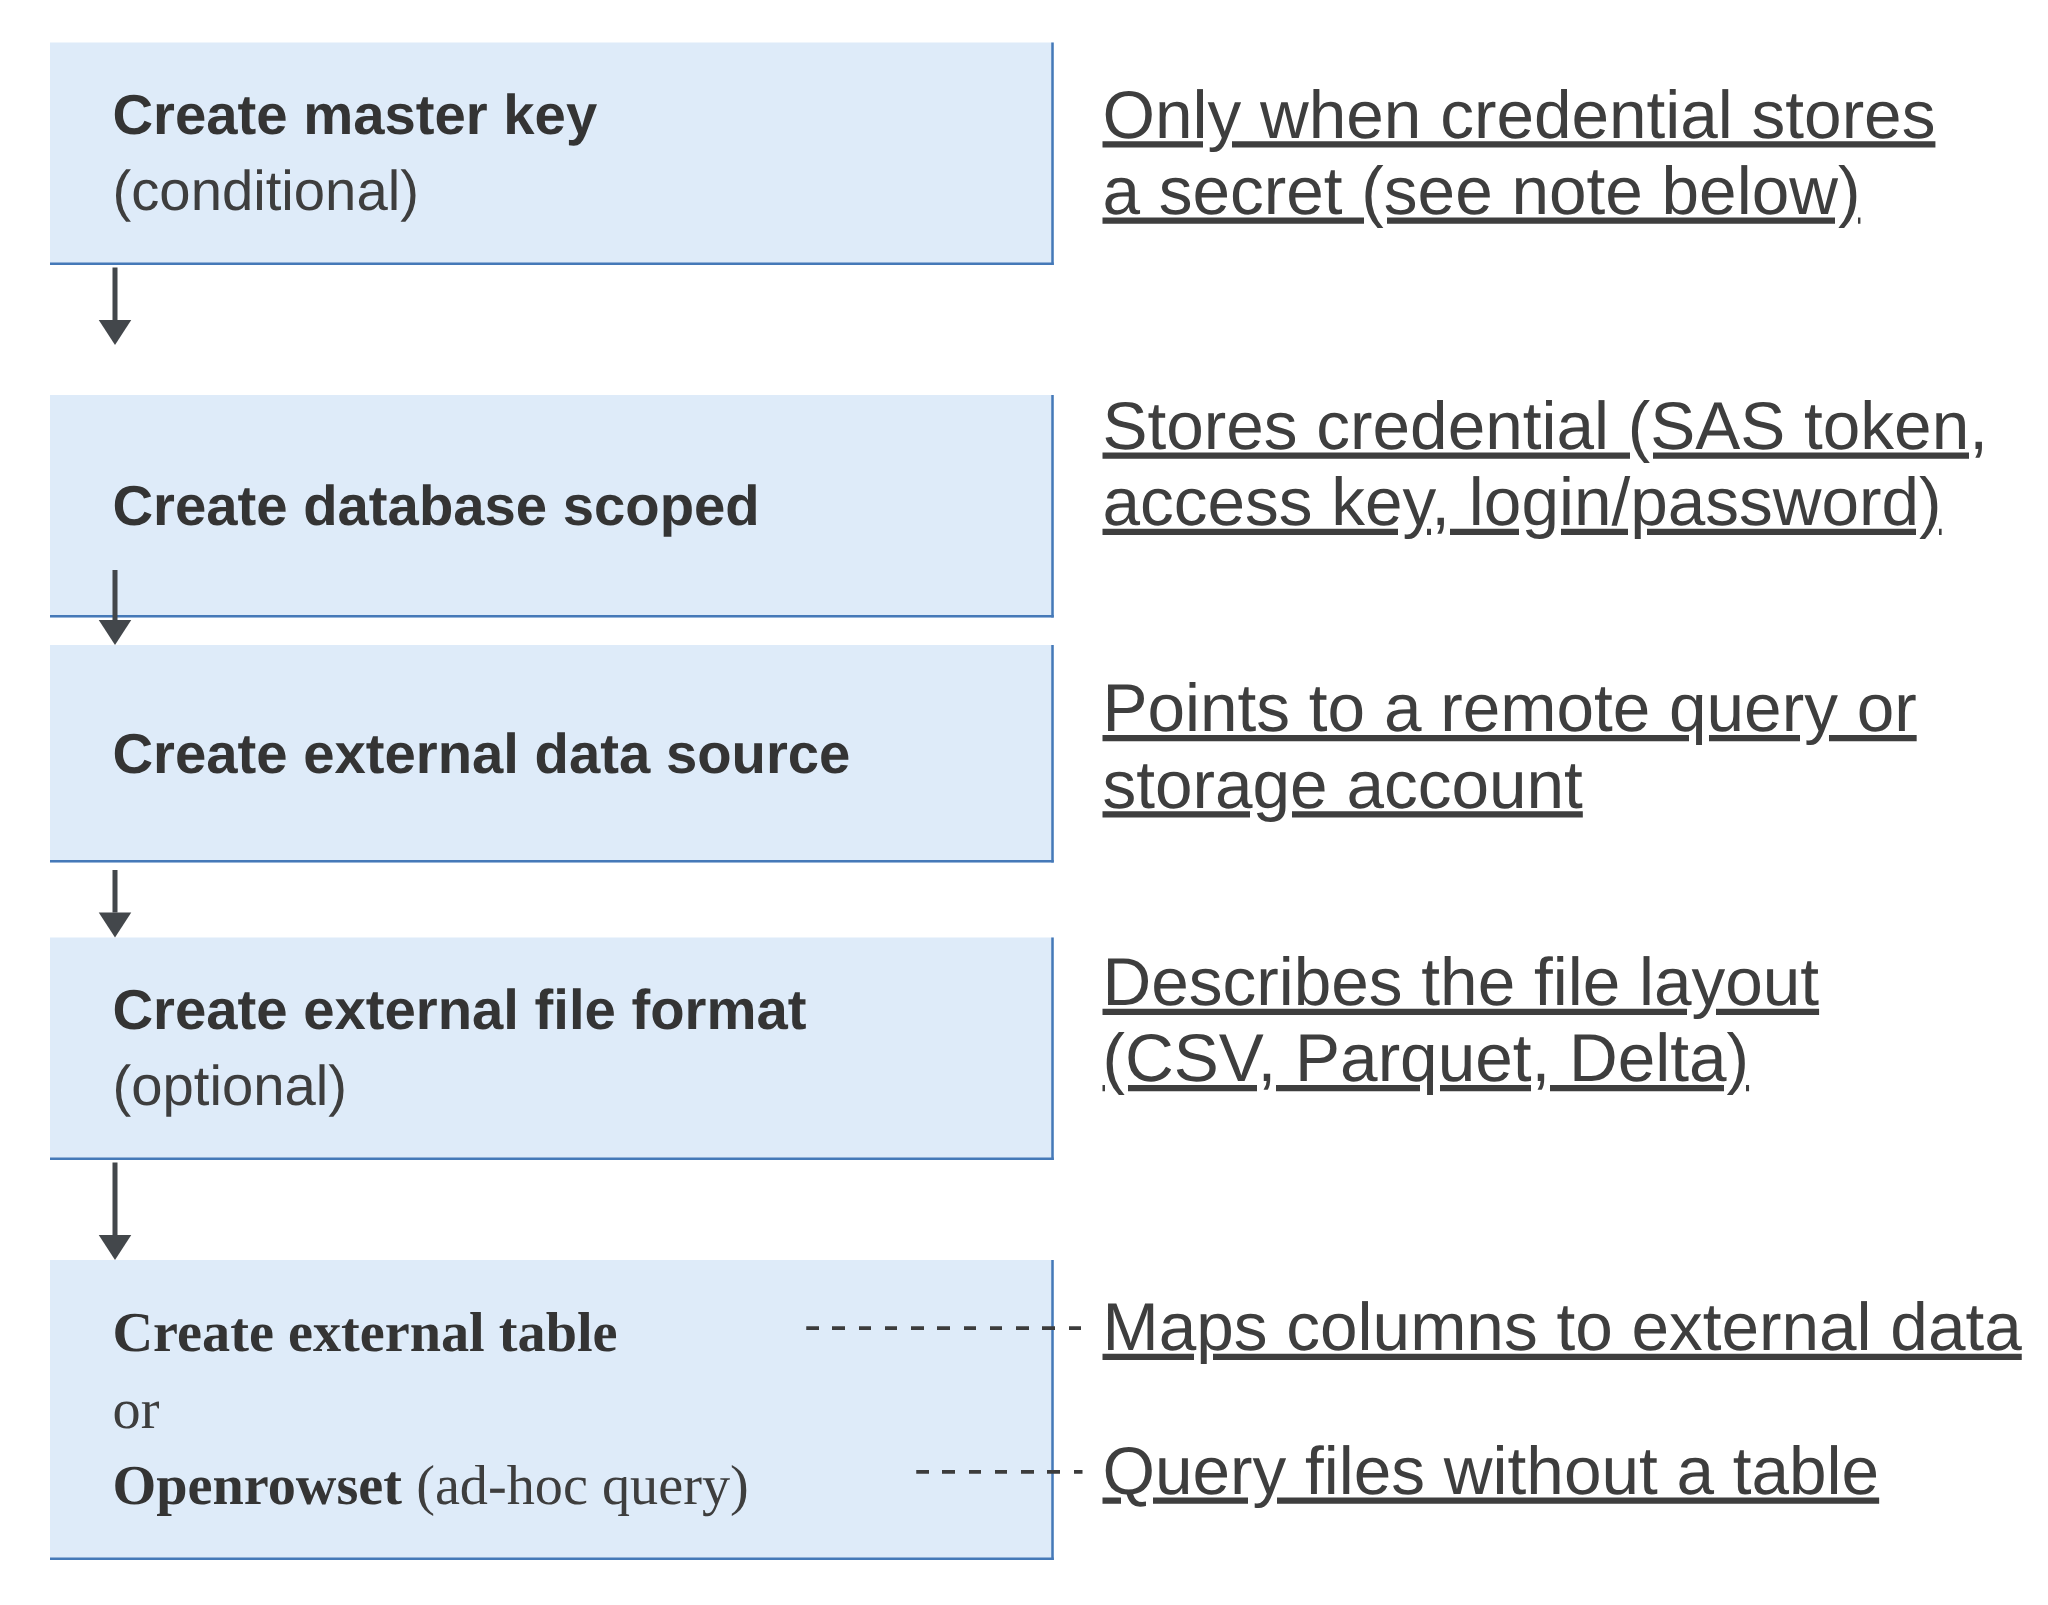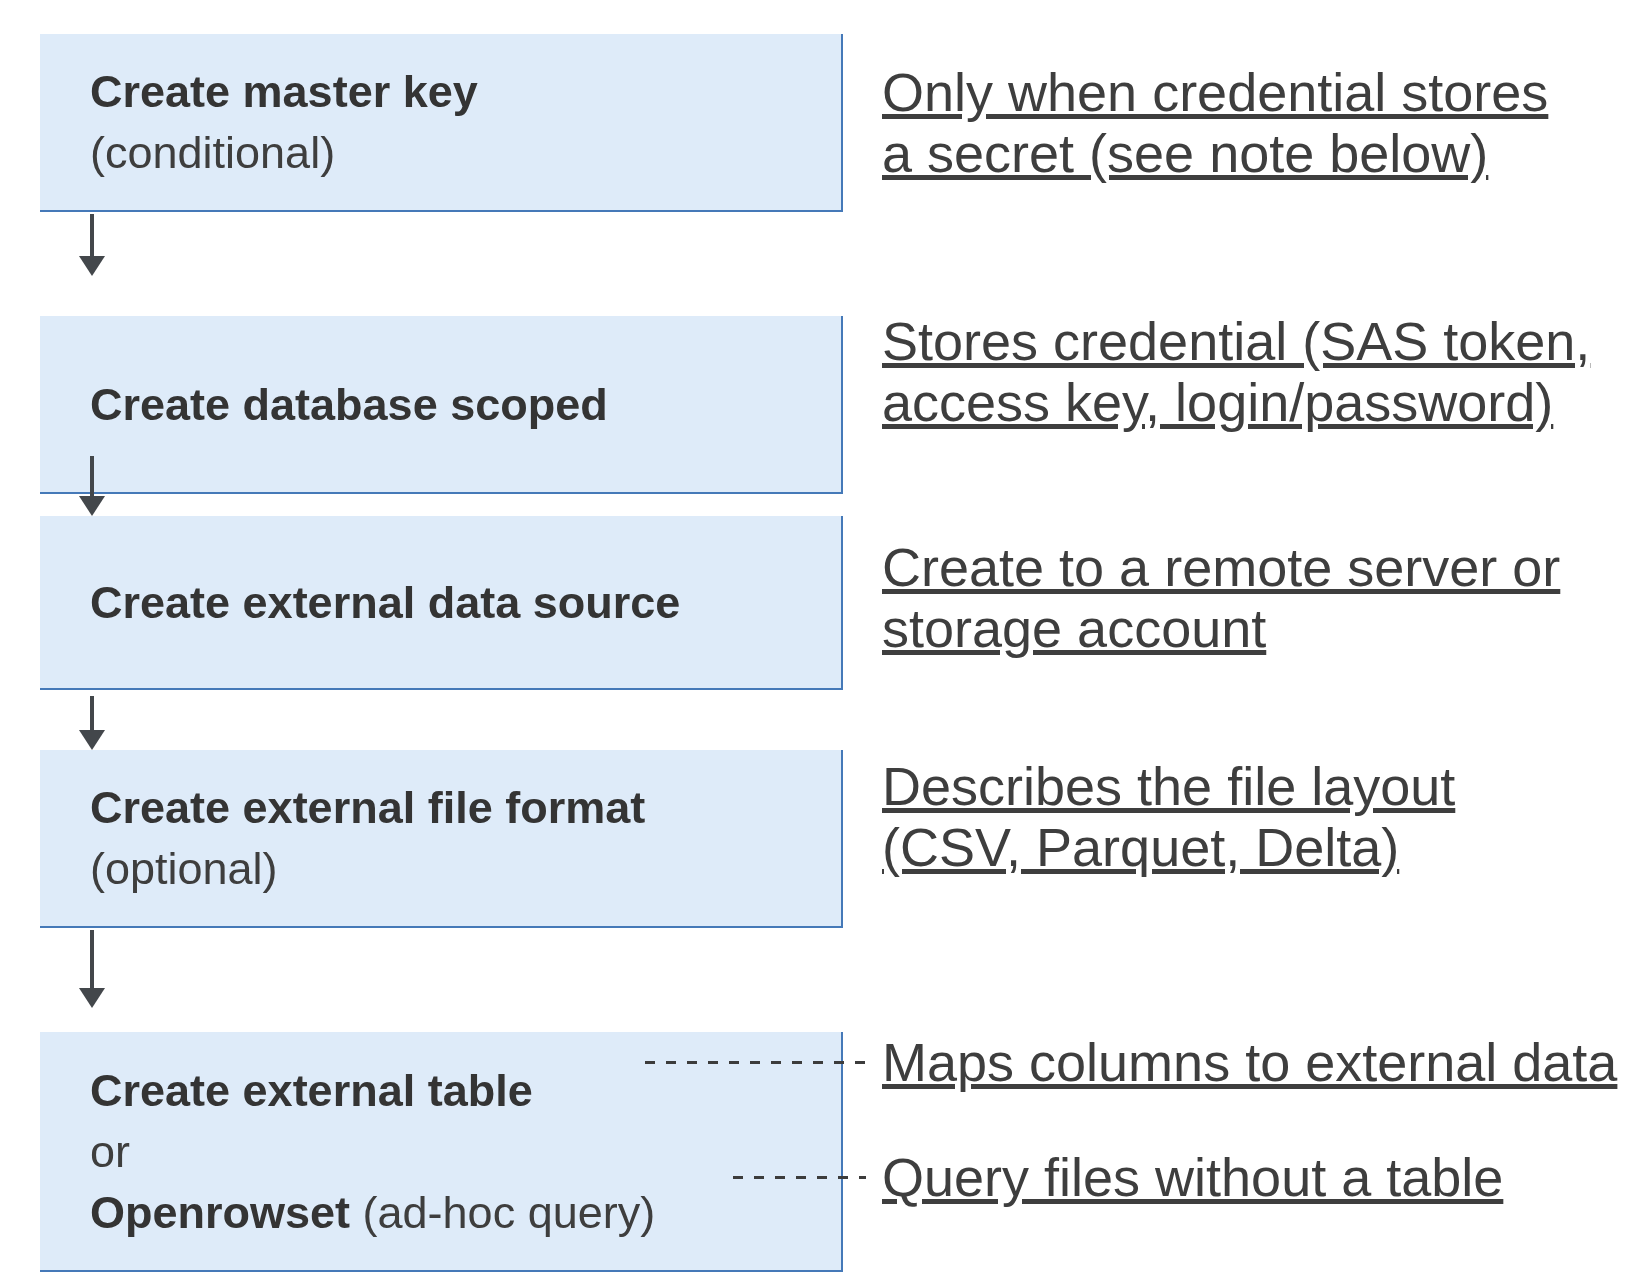--- a/index.html
+++ b/index.html
@@ -85,21 +85,21 @@
 
   <div class="box" style="top:516px; height:174px;">
     <div class="line bold">Create external data source</div>
   </div>
 
   <div class="box" style="top:750px; height:178px;">
     <div class="line bold">Create external file format</div>
     <div class="line">(optional)</div>
   </div>
 
-  <div class="box" style="top:1032px; height:240px;">
+  <div class="box" style="top:1008px; height:240px;font-family:Liberation Serif, serif;">
     <div class="line bold">Create external table</div>
     <div class="line">or</div>
     <div class="line"><span class="bold">Openrowset</span><span> (ad-hoc query)</span></div>
   </div>
 
   <div class="arrow" style="left:79px; top:214px; height:62px;">
     <div class="stem" style="height:42px;"></div>
     <div class="head"></div>
   </div>
   <div class="arrow" style="left:79px; top:456px; height:60px;">
@@ -119,21 +119,21 @@
     <div class="line">Only when credential stores</div>
     <div class="line">a secret (see note below)</div>
   </div>
 
   <div class="ann" style="top:311px;">
     <div class="line">Stores credential (SAS token,</div>
     <div class="line">access key, login/password)</div>
   </div>
 
   <div class="ann" style="top:537px;">
-    <div class="line">Create to a remote server or</div>
+    <div class="line">Points to a remote query or</div>
     <div class="line">storage account</div>
   </div>
 
   <div class="ann" style="top:756px;">
     <div class="line">Describes the file layout</div>
     <div class="line">(CSV, Parquet, Delta)</div>
   </div>
 
   <div class="ann" style="top:1147px;">
     <div class="line">Query files without a table</div>

